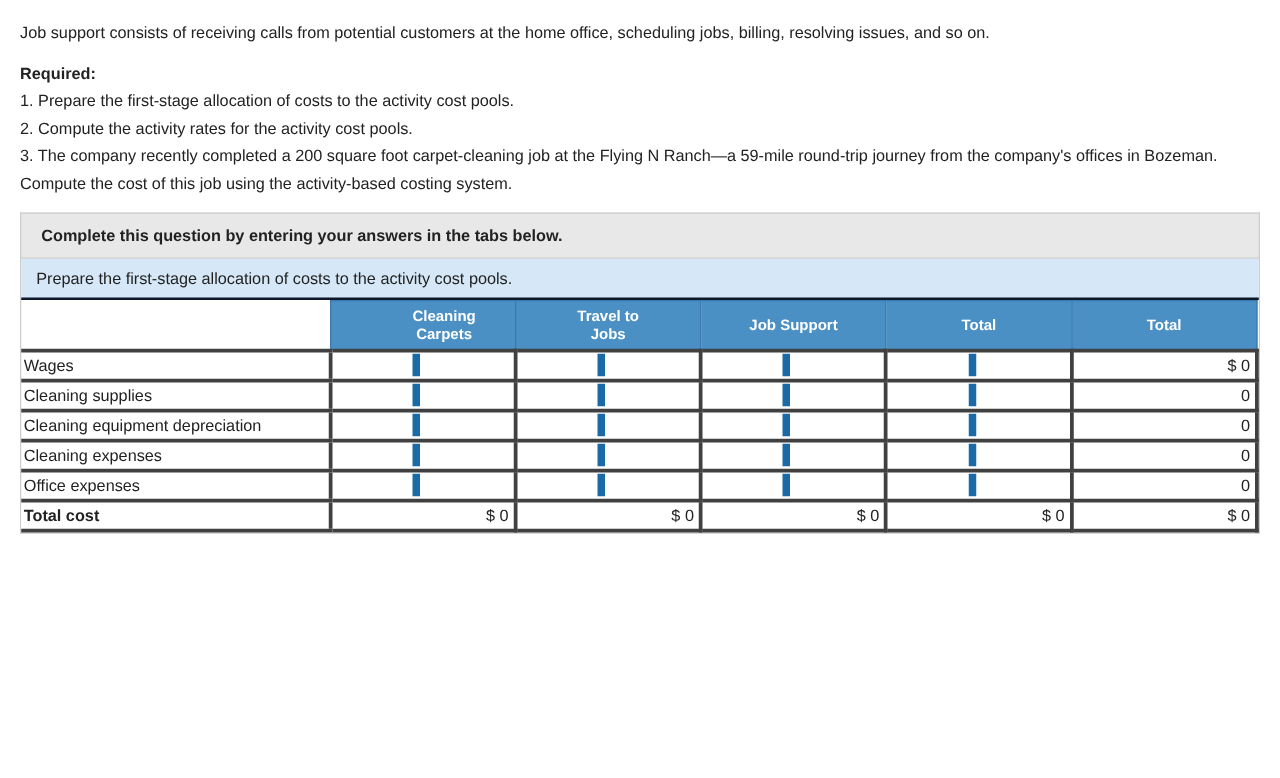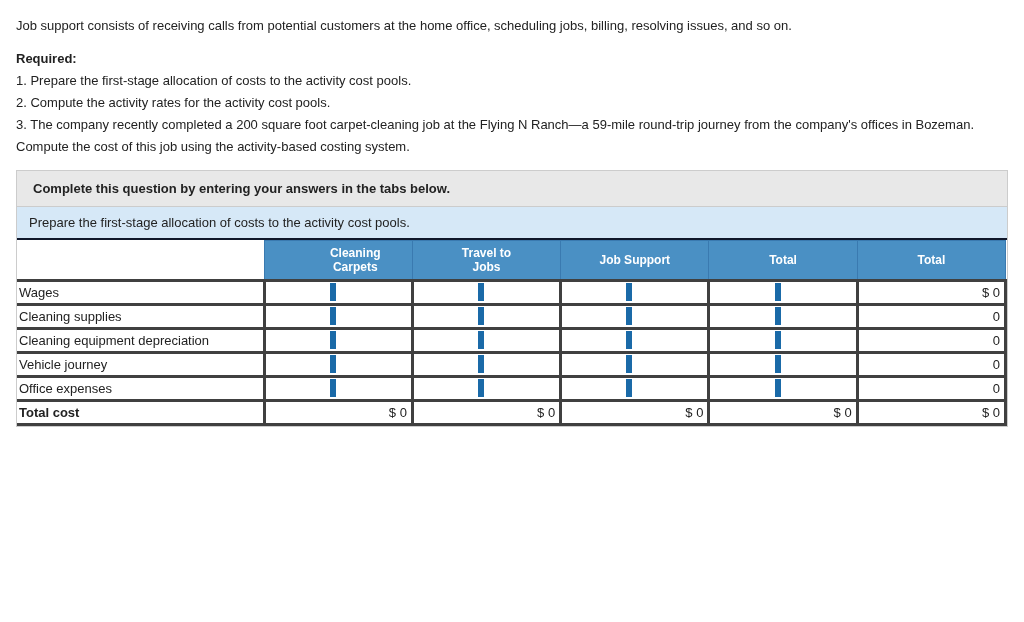--- a/index.html
+++ b/index.html
@@ -250,21 +250,21 @@
           </td>
           <td class="input-cell">
             <div class="input-wrapper">
               <span class="cell-indicator"></span>
               <input type="text" value="" style="">
             </div>
           </td>
           <td class="total-cell">0</td>
         </tr>
         <tr>
-          <td class="row-label">Vehicle journey</td>
+          <td class="row-label">Cleaning expenses</td>
           <td class="input-cell">
             <div class="input-wrapper">
               <span class="cell-indicator"></span>
               <input type="text" value="" style="">
             </div>
           </td>
           <td class="input-cell">
             <div class="input-wrapper">
               <span class="cell-indicator"></span>
               <input type="text" value="" style="">

